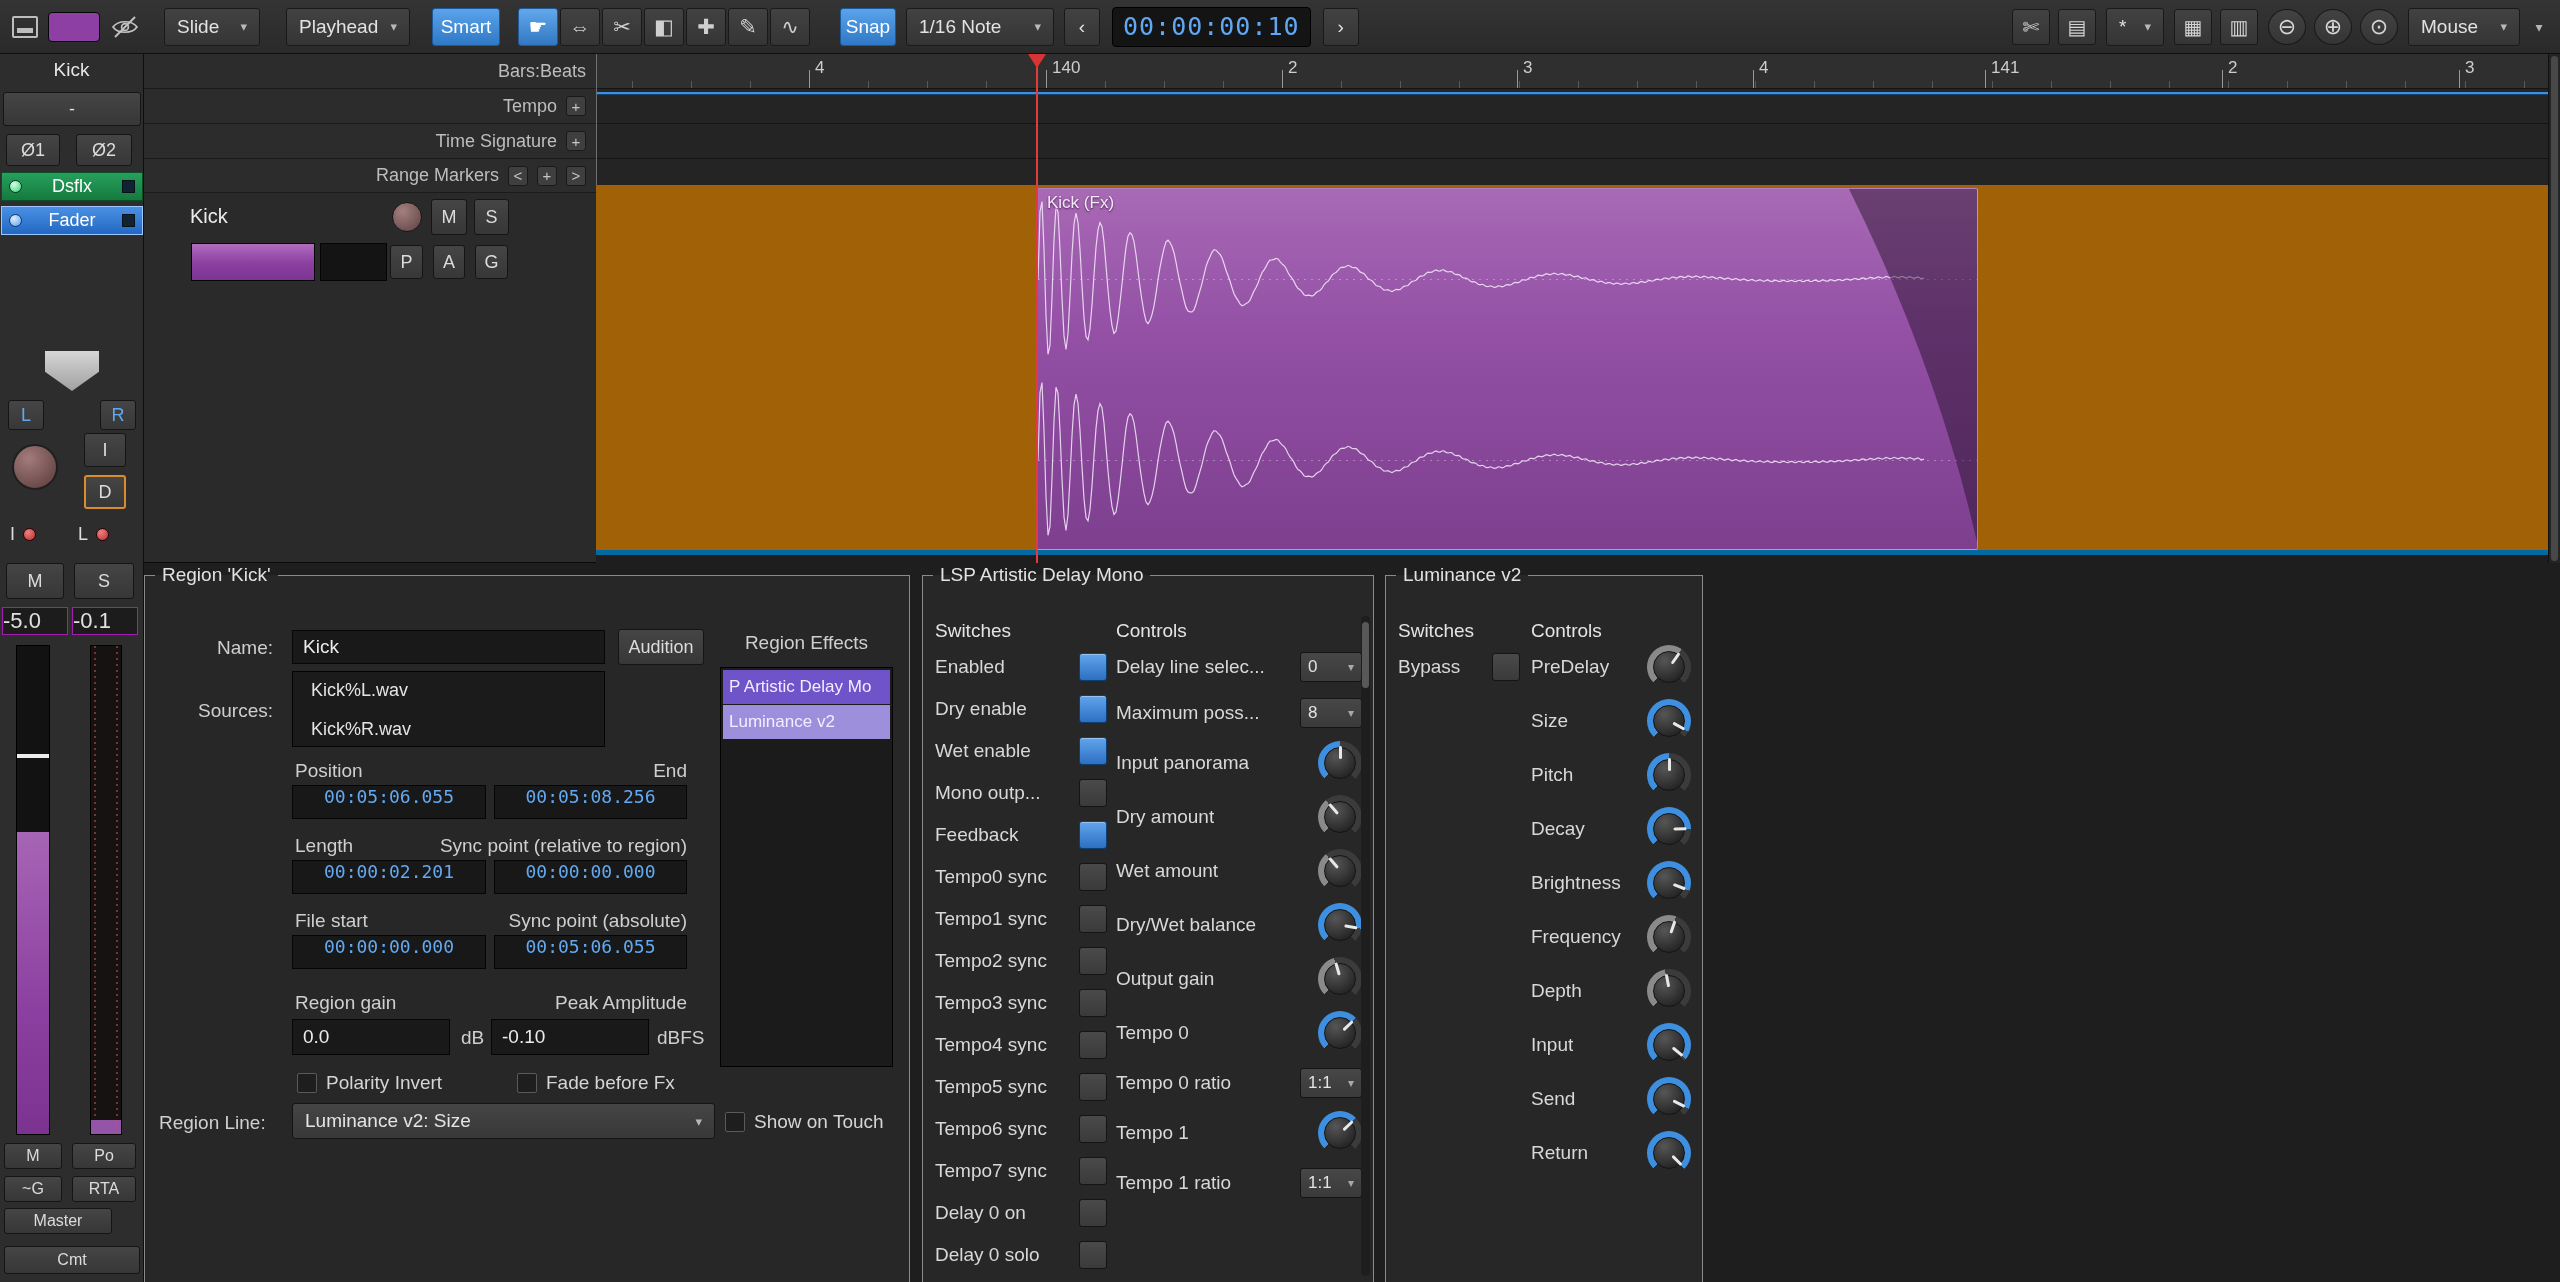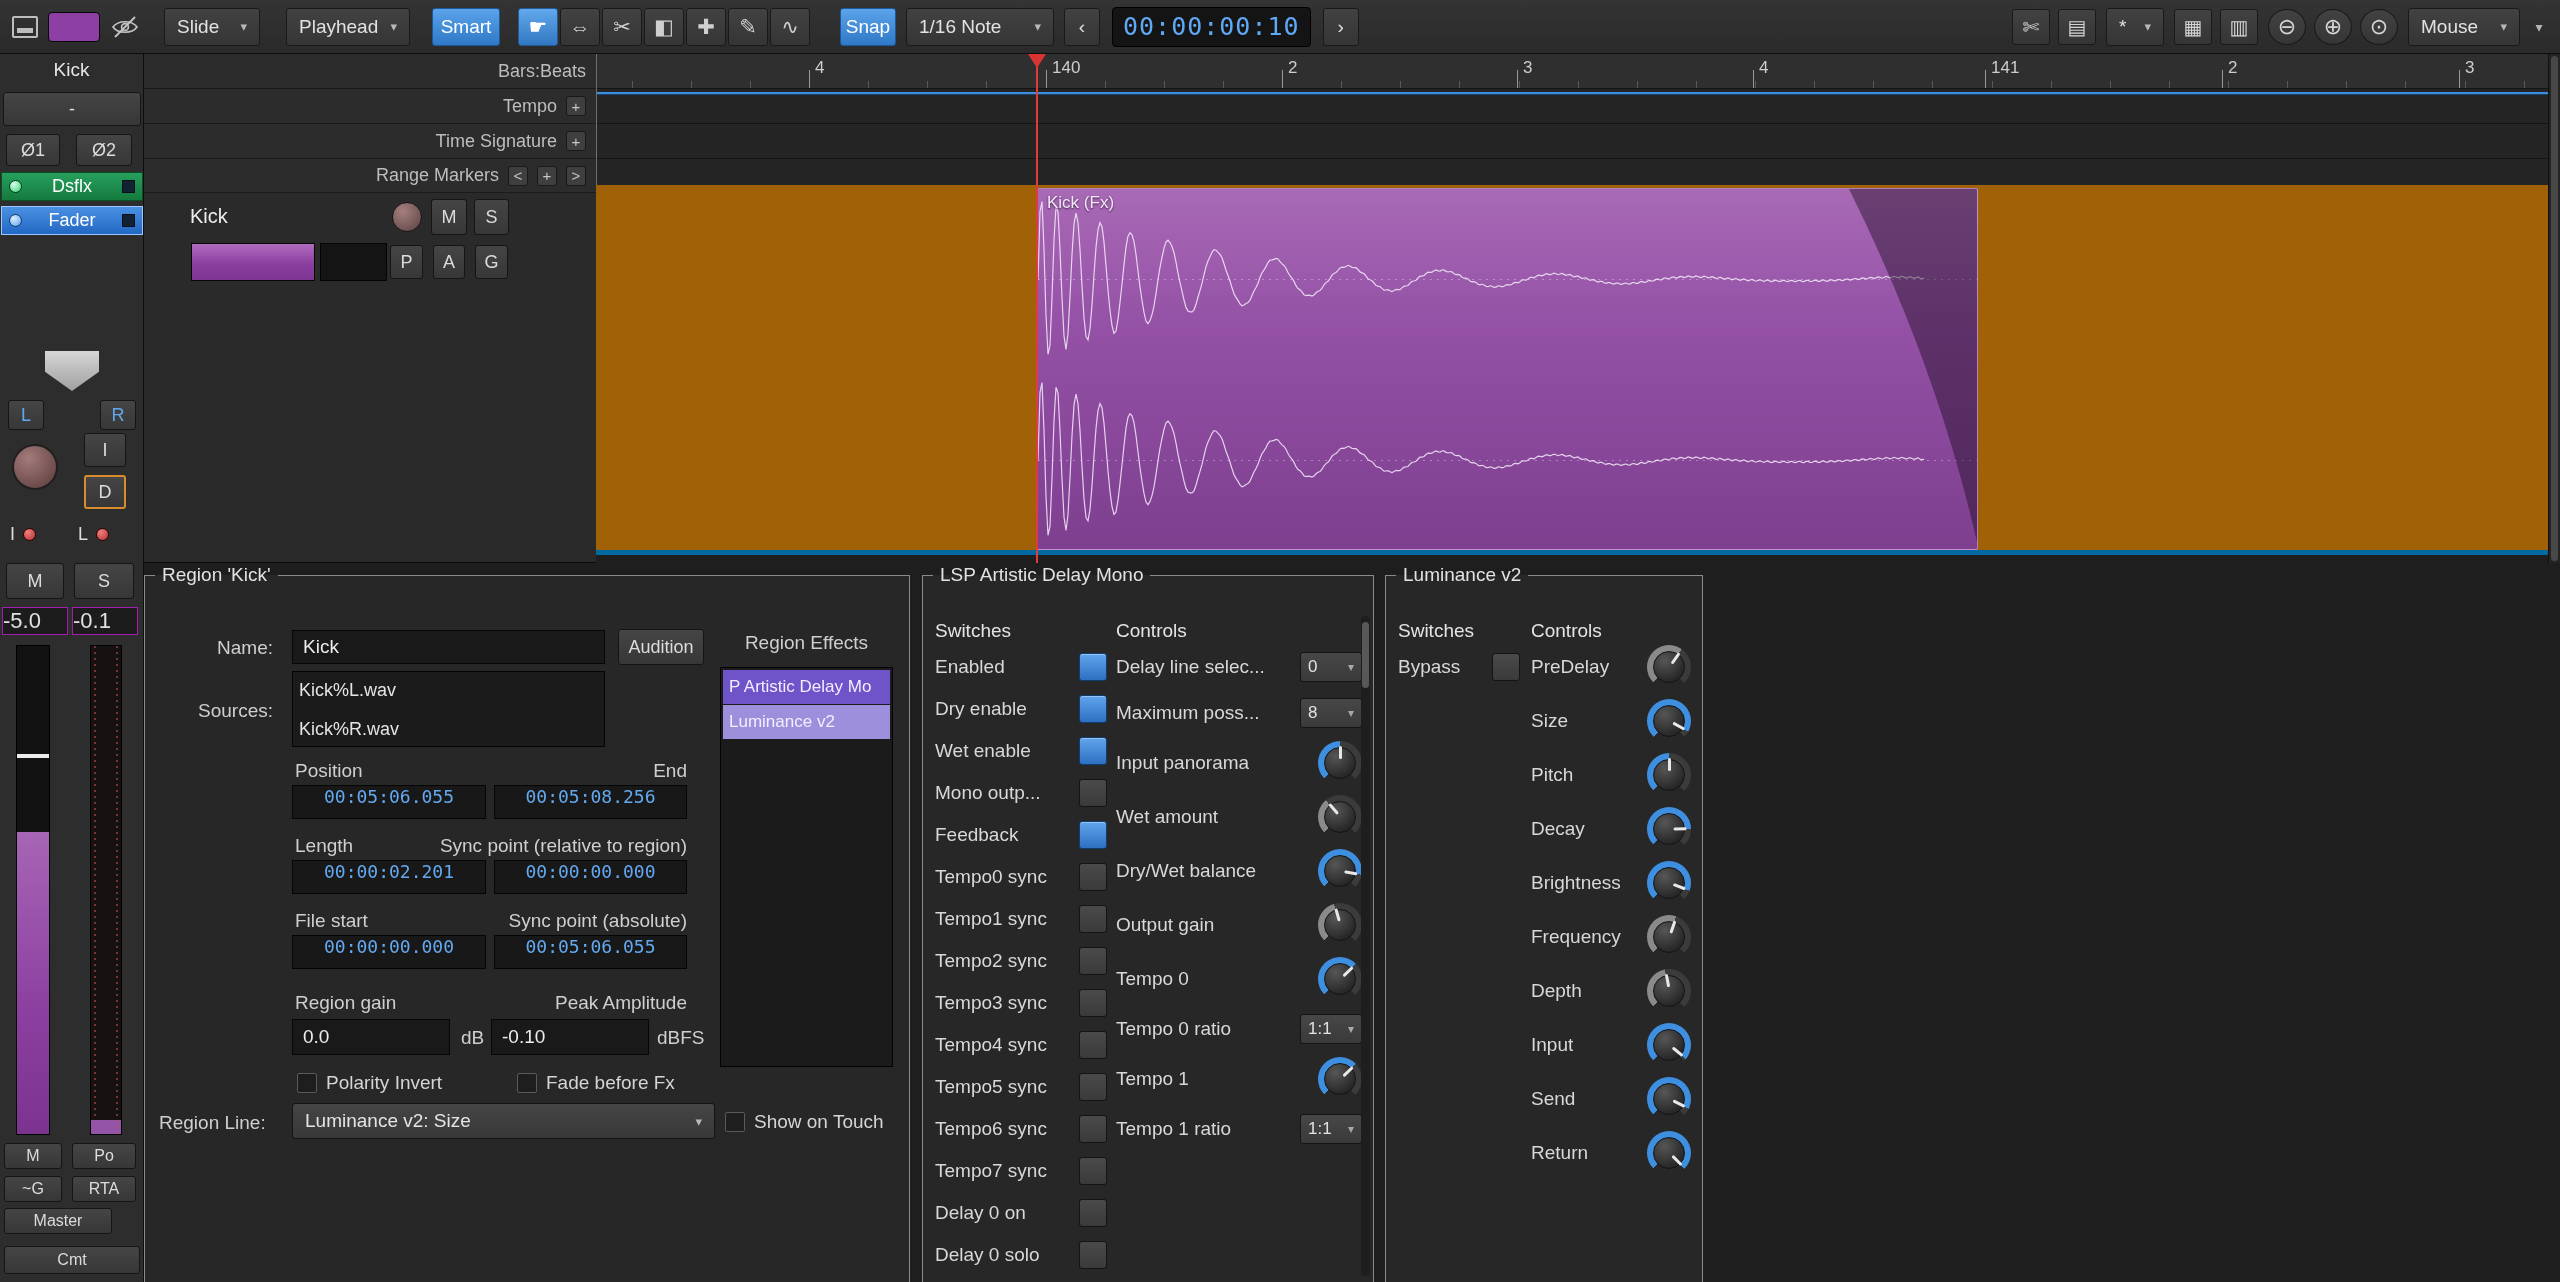--- a/index.html
+++ b/index.html
@@ -118,21 +118,21 @@
   .tf{position:absolute;background:#181818;border:1px solid #050505;color:#63a9f1;
       display:flex;align-items:flex-start;justify-content:center;font-family:"DejaVu Sans Mono",monospace;font-size:18px}
   .checkbox{position:absolute;display:flex;align-items:center;gap:9px;font-size:19px;color:#d5d5d5}
   .cbox{width:20px;height:20px;background:#1e1e1e;border:1px solid #5a5a5a;border-radius:2px;flex:none}
   .fxlist{position:absolute;left:575px;top:91px;width:173px;height:400px;background:#1b1b1b;border:1px solid #020202;padding:2px}
   .fx-item{height:34px;display:flex;align-items:center;padding:0 6px;font-size:17px;color:#f0eeff;
            margin-bottom:1px;white-space:nowrap;overflow:hidden}
   .fx-item.i0{background:#6f53c9}
   .fx-item.i1{background:#9e8fdc}
   .srcbox{position:absolute;left:147px;top:95px;width:313px;height:76px;background:#1b1b1b;border:1px solid #040404;
-          padding:8px 6px;display:flex;flex-direction:column;gap:20px;font-size:18px;color:#e4e4e4}
+          padding:8px 18px;display:flex;flex-direction:column;gap:20px;font-size:18px;color:#e4e4e4}
   .audbtn{position:absolute;display:flex;align-items:center;justify-content:center;
           background:linear-gradient(#454545,#373737);border:1px solid #151515;border-radius:3px;color:#dcdcdc;font-size:18px}
   .rl-dd{position:absolute;left:147px;top:527px;width:423px;height:36px;background:linear-gradient(#454545,#383838);
          border:1px solid #141414;border-radius:3px;display:flex;align-items:center;justify-content:space-between;
          padding:0 12px;font-size:19px;color:#e4e4e4}
   .phdr{position:absolute;font-size:19px;color:#e4e4e4}
   .lsp-switches{position:absolute;left:12px;top:70px;width:172px}
   .lum-switches{position:absolute;left:12px;top:70px;width:122px}
   .swrow{height:42px;display:flex;align-items:center}
   .swlbl{flex:1;font-size:19px;color:#d8d8d8;white-space:nowrap;overflow:hidden}
@@ -619,20 +619,28 @@
         </div>
         <div class="ctlrow h-knob">
           <span class="ctlbl">Input panorama</span>
           <div class="knob">
             <div class="ring" style="background: conic-gradient(from 225deg, rgb(63, 143, 224) 0deg, rgb(63, 143, 224) 135deg, rgb(59, 59, 59) 135deg, rgb(59, 59, 59) 270deg, transparent 270deg, transparent 360deg);"></div>
             <div class="inner"></div>
             <div class="ptr" style="transform: rotate(0deg);"></div>
           </div>
         </div>
         <div class="ctlrow h-knob">
+          <span class="ctlbl">Dry amount</span>
+          <div class="knob">
+            <div class="ring" style="background: conic-gradient(from 225deg, rgb(138, 138, 138) 0deg, rgb(138, 138, 138) 94.5deg, rgb(59, 59, 59) 94.5deg, rgb(59, 59, 59) 270deg, transparent 270deg, transparent 360deg);"></div>
+            <div class="inner"></div>
+            <div class="ptr" style="transform: rotate(-40.5deg);"></div>
+          </div>
+        </div>
+        <div class="ctlrow h-knob">
           <span class="ctlbl">Wet amount</span>
           <div class="knob">
             <div class="ring" style="background: conic-gradient(from 225deg, rgb(138, 138, 138) 0deg, rgb(138, 138, 138) 94.5deg, rgb(59, 59, 59) 94.5deg, rgb(59, 59, 59) 270deg, transparent 270deg, transparent 360deg);"></div>
             <div class="inner"></div>
             <div class="ptr" style="transform: rotate(-40.5deg);"></div>
           </div>
         </div>
         <div class="ctlrow h-knob">
           <span class="ctlbl">Dry/Wet balance</span>
           <div class="knob">

